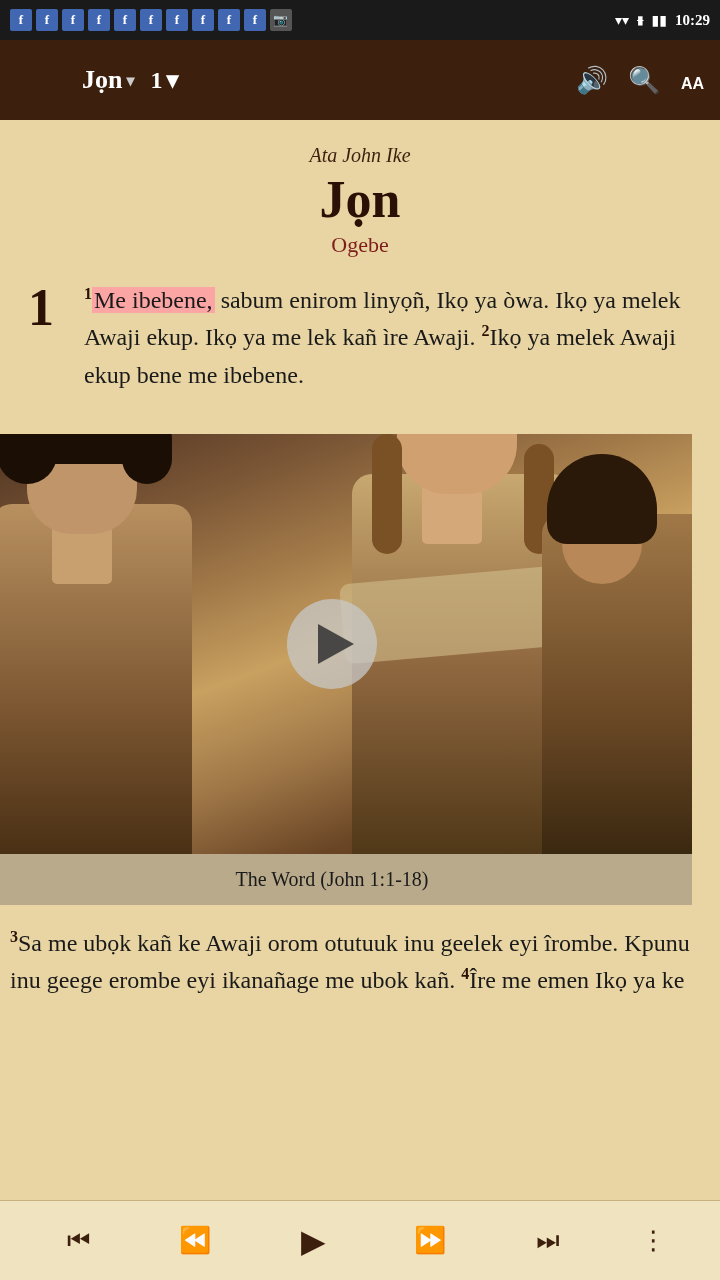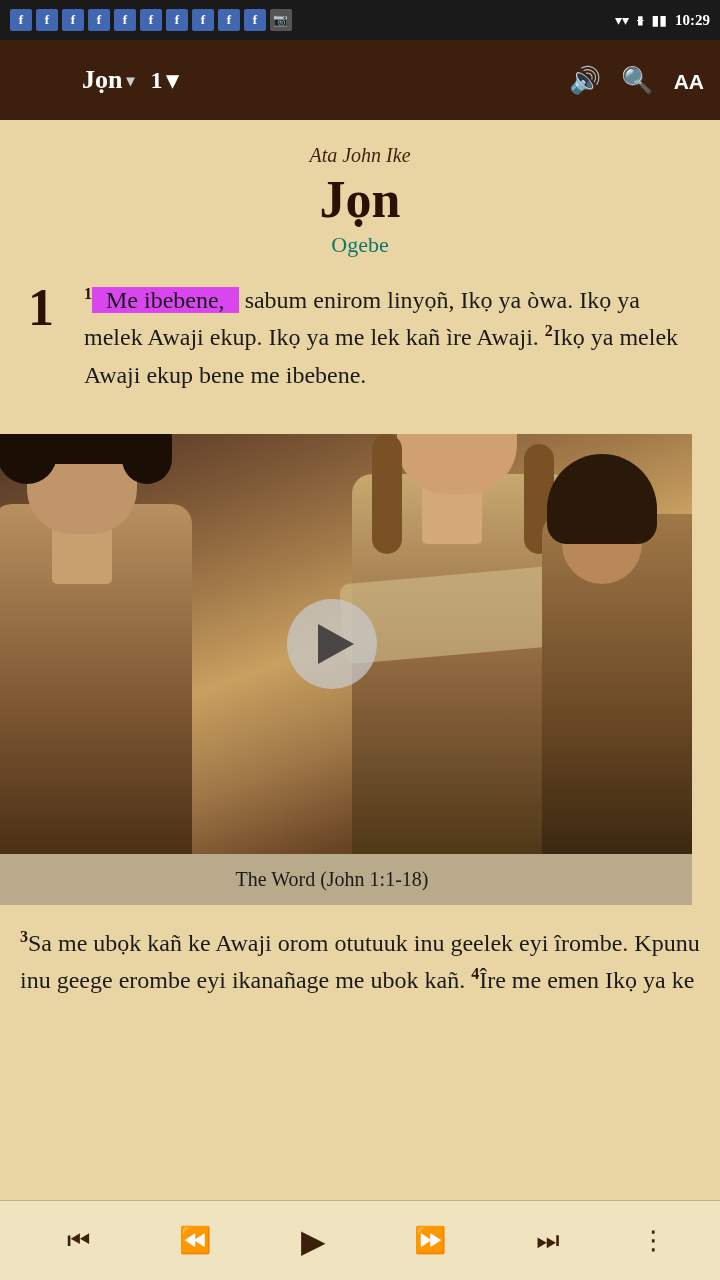--- a/index.html
+++ b/index.html
@@ -127,21 +127,21 @@
       margin-bottom: 4px;
     }
     .book-title {
       font-size: 52px;
       font-weight: bold;
       color: #2a1005;
       line-height: 1.1;
     }
     .book-chapter {
       font-size: 22px;
-      color: #0f766e;
+      color: #7f1d1d;
       margin-top: 4px;
     }
 
     
     .section-heading {
       font-size: 26px;
       font-weight: bold;
       color: #1a1a1a;
       text-align: center;
       margin: 16px 0 20px 0;
@@ -167,22 +167,22 @@
       line-height: 1.55;
       flex: 1;
     }
     .verse-num {
       font-size: 16px;
       vertical-align: super;
       font-weight: bold;
       color: #2a1005;
     }
     .highlight {
-      background: #d946ef;
-      padding: 0 14px;
+      background: #fca5a5;
+      padding: 0 2px;
     }
 
     
     .video-container {
       width: 720px;
       margin-left: -28px;
       position: relative;
       background: #000;
     }
     .video-thumbnail {
@@ -224,21 +224,21 @@
       font-size: 20px;
       color: #1a1a1a;
       font-family: Georgia, serif;
     }
 
     
     .verse-text-plain {
       font-size: 24px;
       color: #1a1a1a;
       line-height: 1.55;
-      padding: 20px 20px;
+      padding: 20px 10px;
       background: #e8d5a3;
     }
 
     
     .media-controls {
       width: 720px;
       height: 80px;
       background: #f0e4c0;
       border-top: 1px solid #c8b080;
       display: flex;
@@ -318,21 +318,21 @@
     </button>
   </div>
   <div class="nav-right">
     <button class="nav-icon-btn">
       <span>🔊</span>
     </button>
     <button class="nav-icon-btn">
       <span>🔍</span>
     </button>
     <button class="nav-icon-btn">
-      <span style="font-size:21px;font-weight:bold;font-family:Arial,sans-serif;">AA</span>
+      <span style="font-size:16px;font-weight:bold;font-family:Arial,sans-serif;">AA</span>
     </button>
   </div>
 </div>
 
 <div class="main-content">
 
   <div class="book-header">
     <div class="book-subtitle">Ata John Ike</div>
     <div class="book-title">Jọn</div>
     <div class="book-chapter">Ogebe</div>

